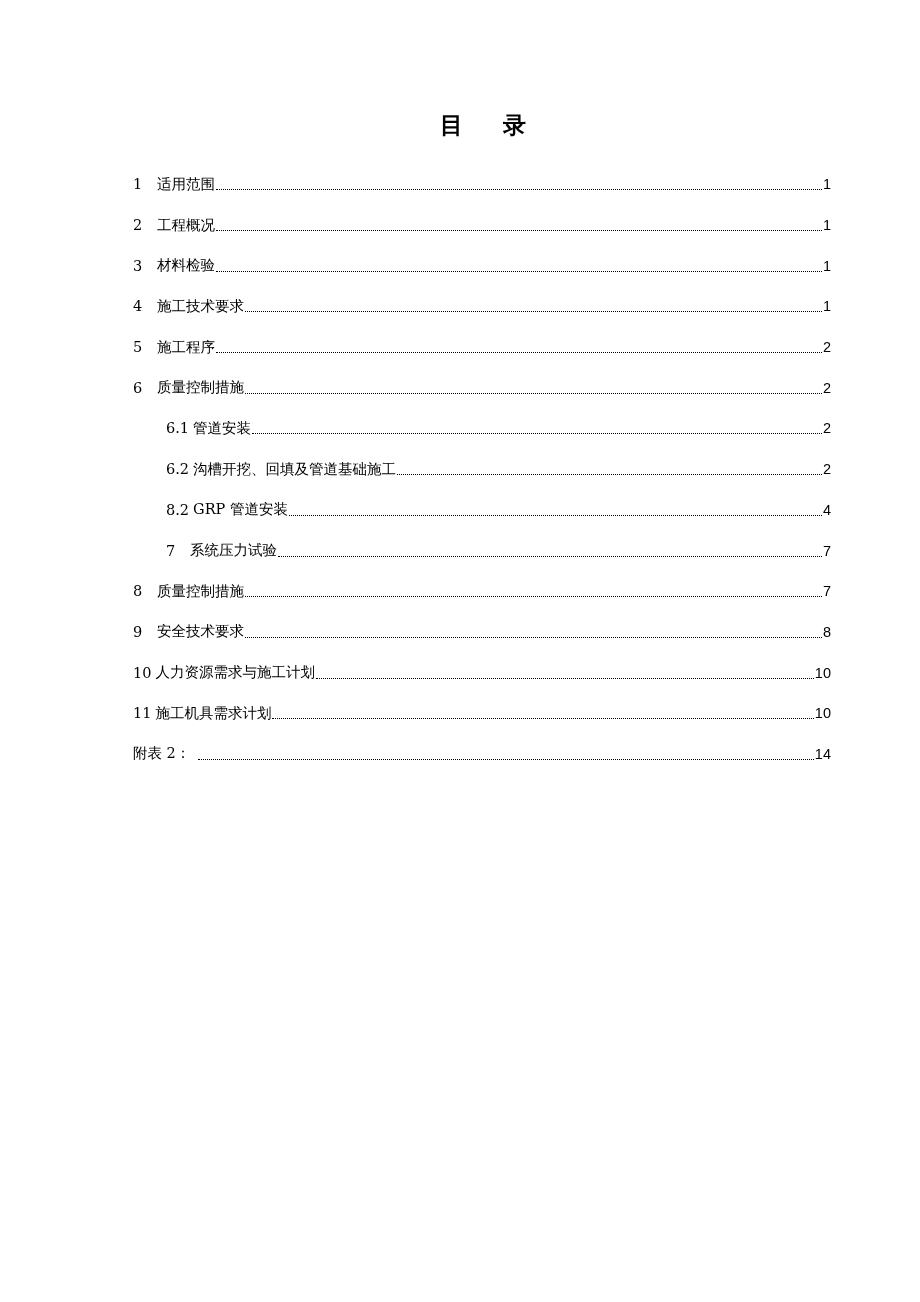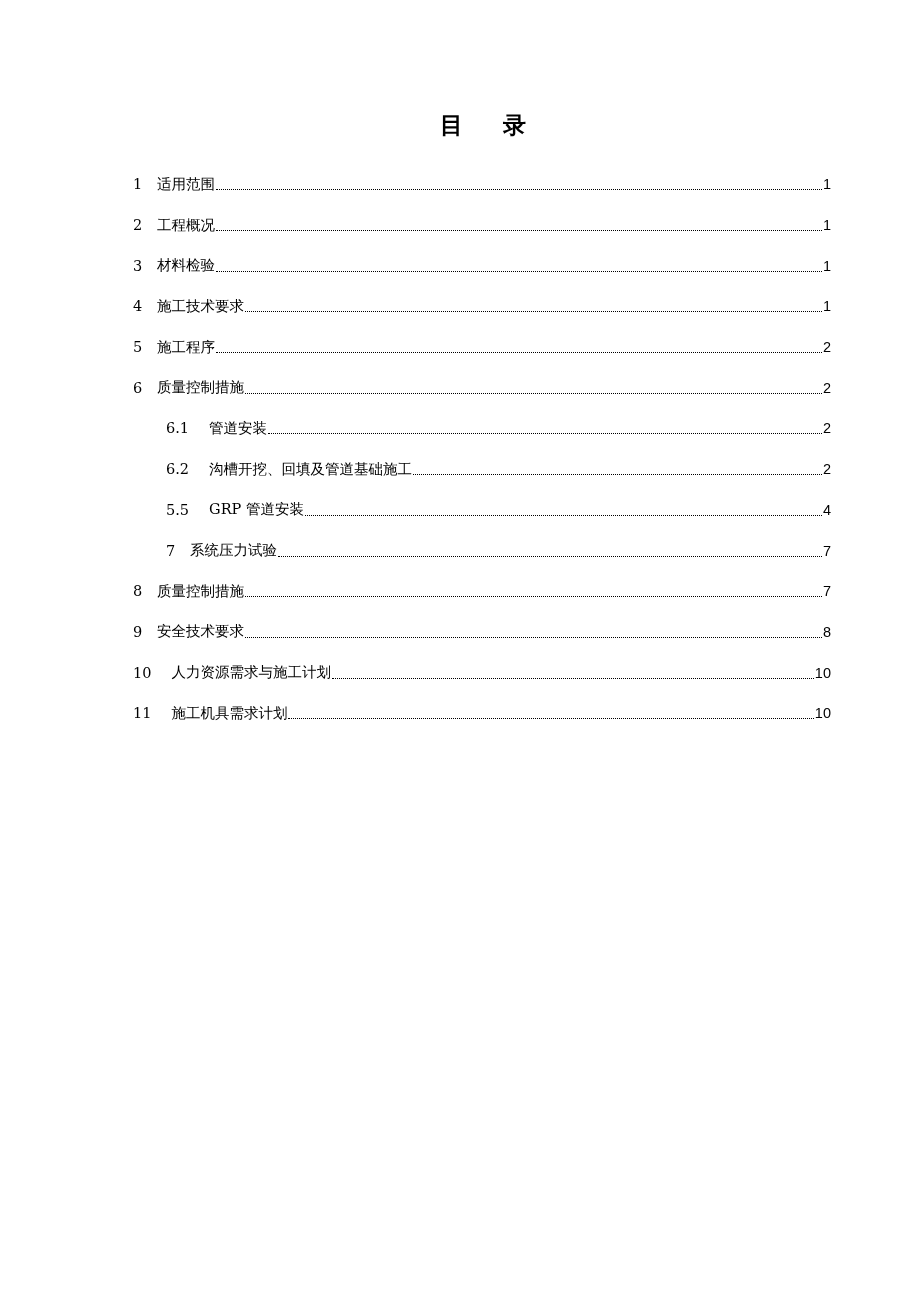--- a/index.html
+++ b/index.html
@@ -8,21 +8,21 @@
     .page { position: absolute; left: 0; top: 0; width: 920px; height: 912px; background: #fff; }
     .title { position: absolute; top: 110px; left: 0; width: 966px; text-align: center;
              font-family: "DejaVu Sans", "Liberation Sans", sans-serif; font-weight: bold;
              font-size: 23px; letter-spacing: 0; }
     .title span { display: inline-block; }
     .title .gap { width: 40px; }
     .toc { position: absolute; left: 133px; top: 164px; width: 698px; }
     .row { height: 40.7px; display: flex; align-items: center; font-size: 14.5px; white-space: nowrap; }
     .row.indent { padding-left: 33px; }
     .num { display: inline-block; min-width: 24px; }
-    .row.wide .num { min-width: 0; margin-right: 20px; }
+    .row.wide .num { min-width: 0; margin-right: 4px; }
     .lbl { display: inline-block; }
     .leader { flex: 1; height: 1px; margin: 0 1px; border-bottom: 1.5px dotted #000; align-self: center; transform: translateY(5px); }
     .pg { font-family: "Liberation Sans", "DejaVu Sans", sans-serif; font-size: 14.5px; }
   </style>
 </head>
 <body>
 
 <div class="page">
   <div class="title">
     <span>目</span><span class="gap"></span><span>录</span>
@@ -71,21 +71,21 @@
       <span class="leader"></span>
       <span class="pg">2</span>
     </div>
     <div class="row indent wide">
       <span class="num">6.2</span>
       <span class="lbl">沟槽开挖、回填及管道基础施工</span>
       <span class="leader"></span>
       <span class="pg">2</span>
     </div>
     <div class="row indent wide">
-      <span class="num">5.5</span>
+      <span class="num">8.2</span>
       <span class="lbl">GRP 管道安装</span>
       <span class="leader"></span>
       <span class="pg">4</span>
     </div>
     <div class="row indent">
       <span class="num">7</span>
       <span class="lbl">系统压力试验</span>
       <span class="leader"></span>
       <span class="pg">7</span>
     </div>
@@ -106,14 +106,19 @@
       <span class="lbl">人力资源需求与施工计划</span>
       <span class="leader"></span>
       <span class="pg">10</span>
     </div>
     <div class="row wide">
       <span class="num">11</span>
       <span class="lbl">施工机具需求计划</span>
       <span class="leader"></span>
       <span class="pg">10</span>
     </div>
+    <div class="row wide">
+      <span class="lbl">附表 2：</span>
+      <span class="leader" style="margin-left:8px"></span>
+      <span class="pg">14</span>
+    </div>
   </div>
 </div>
 
 </body></html>

